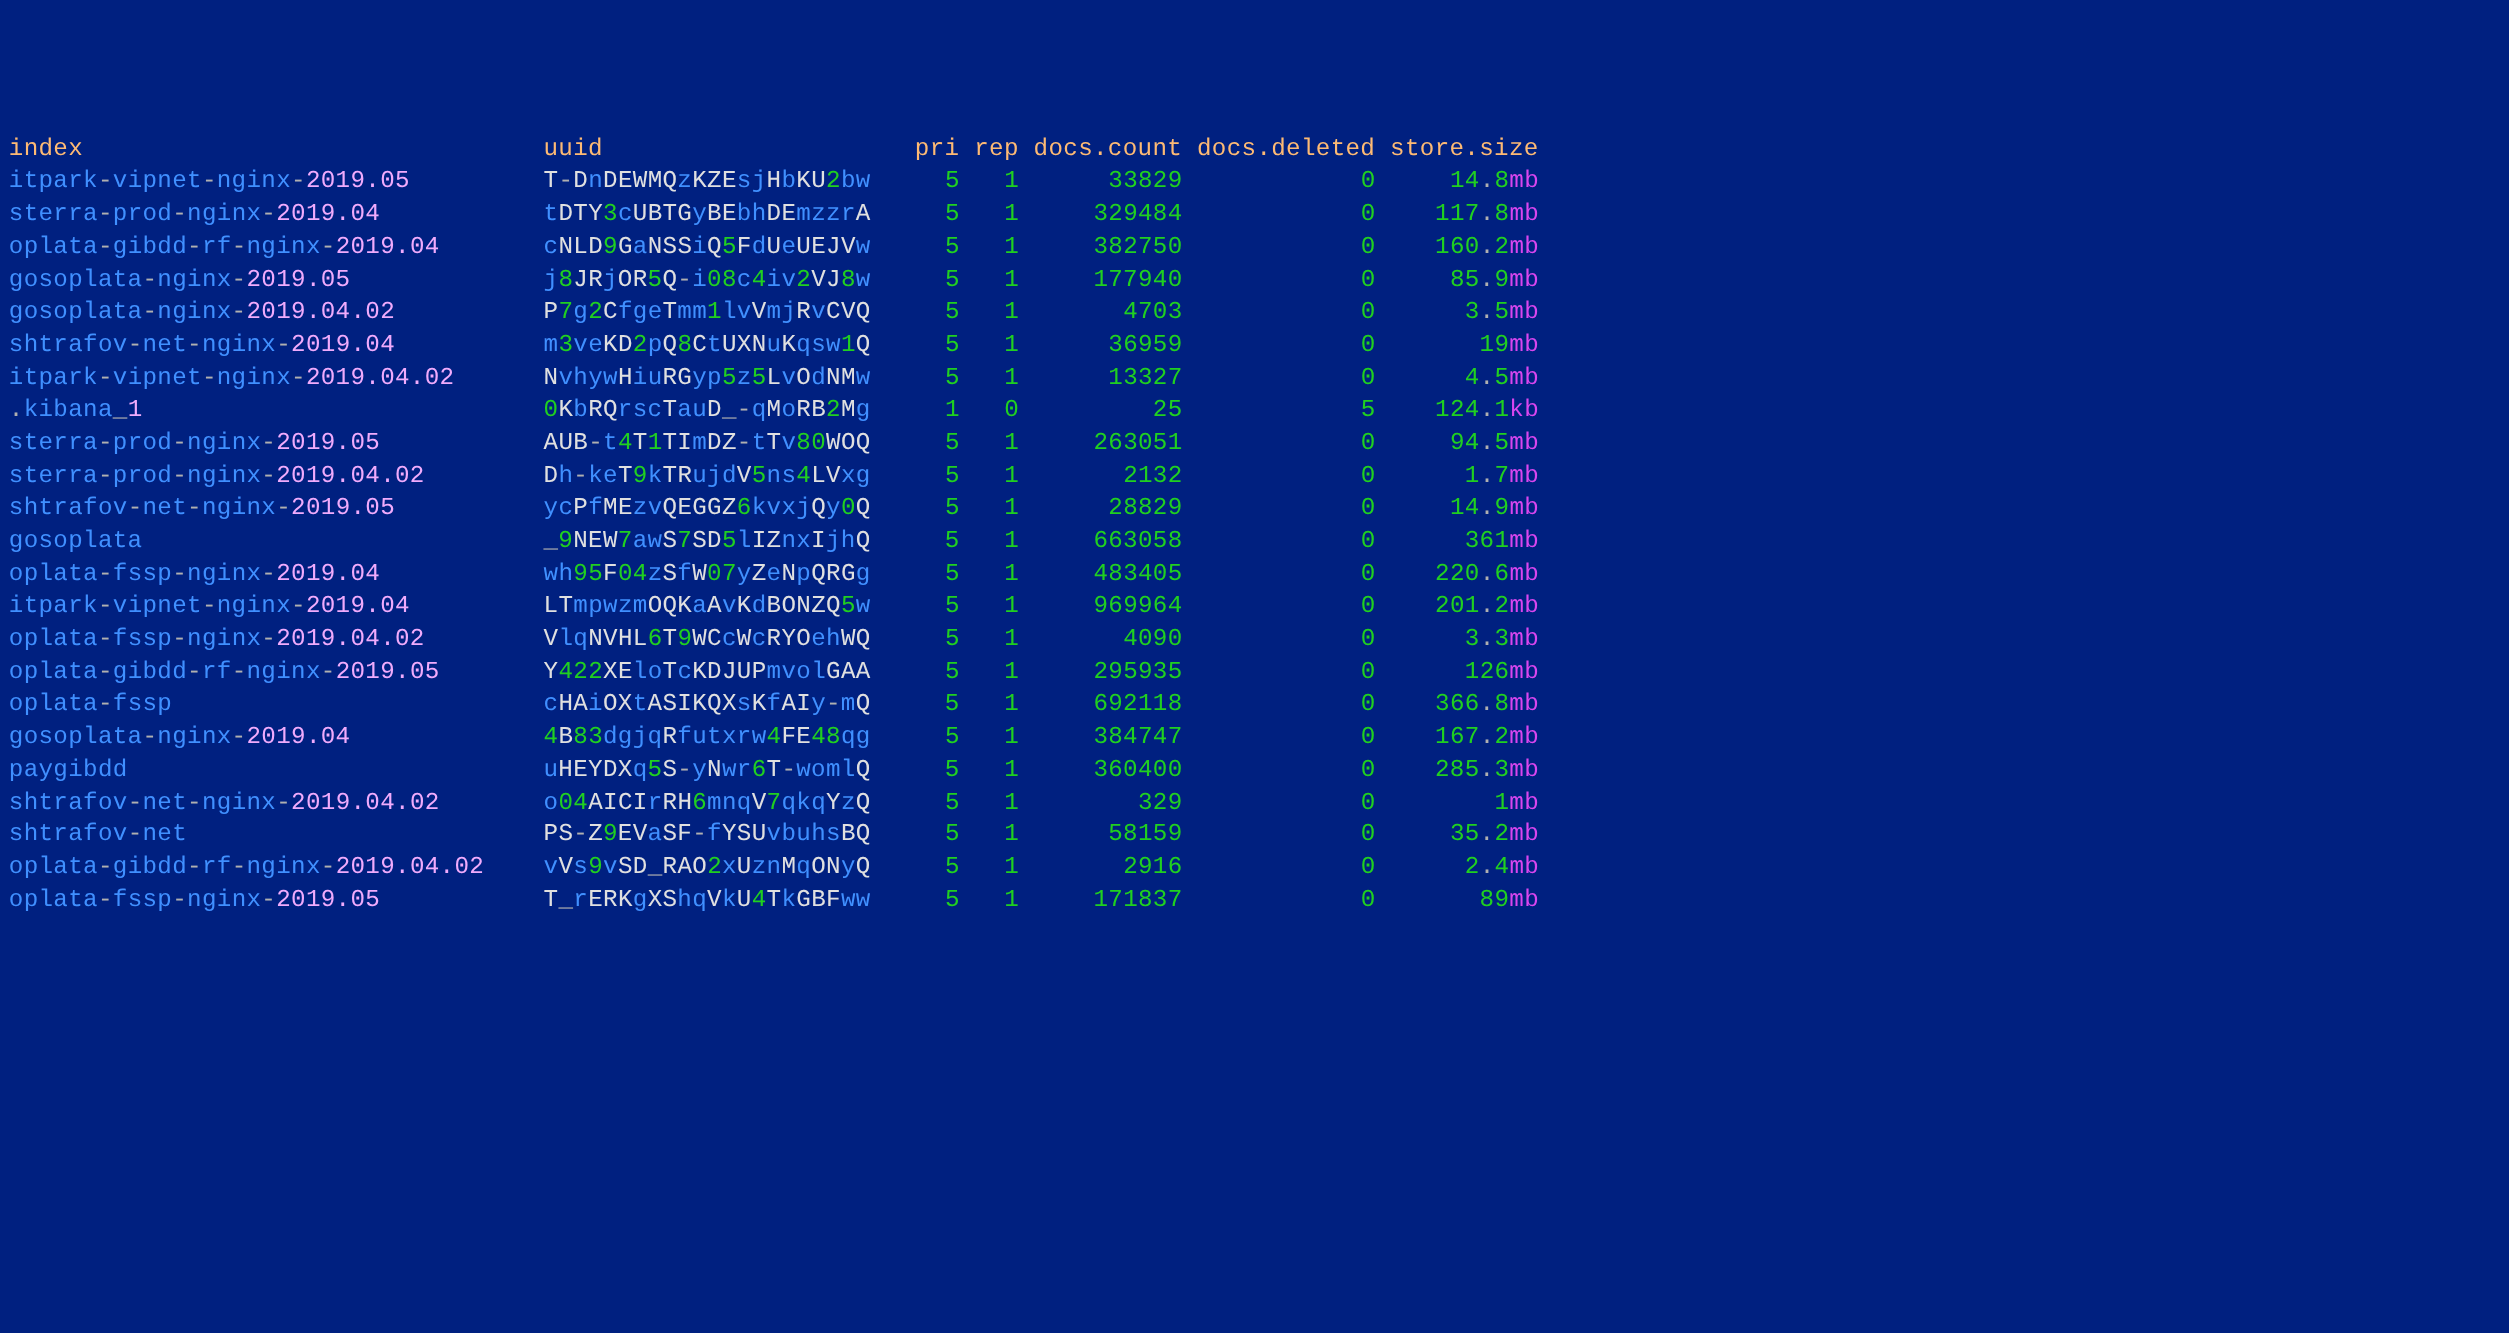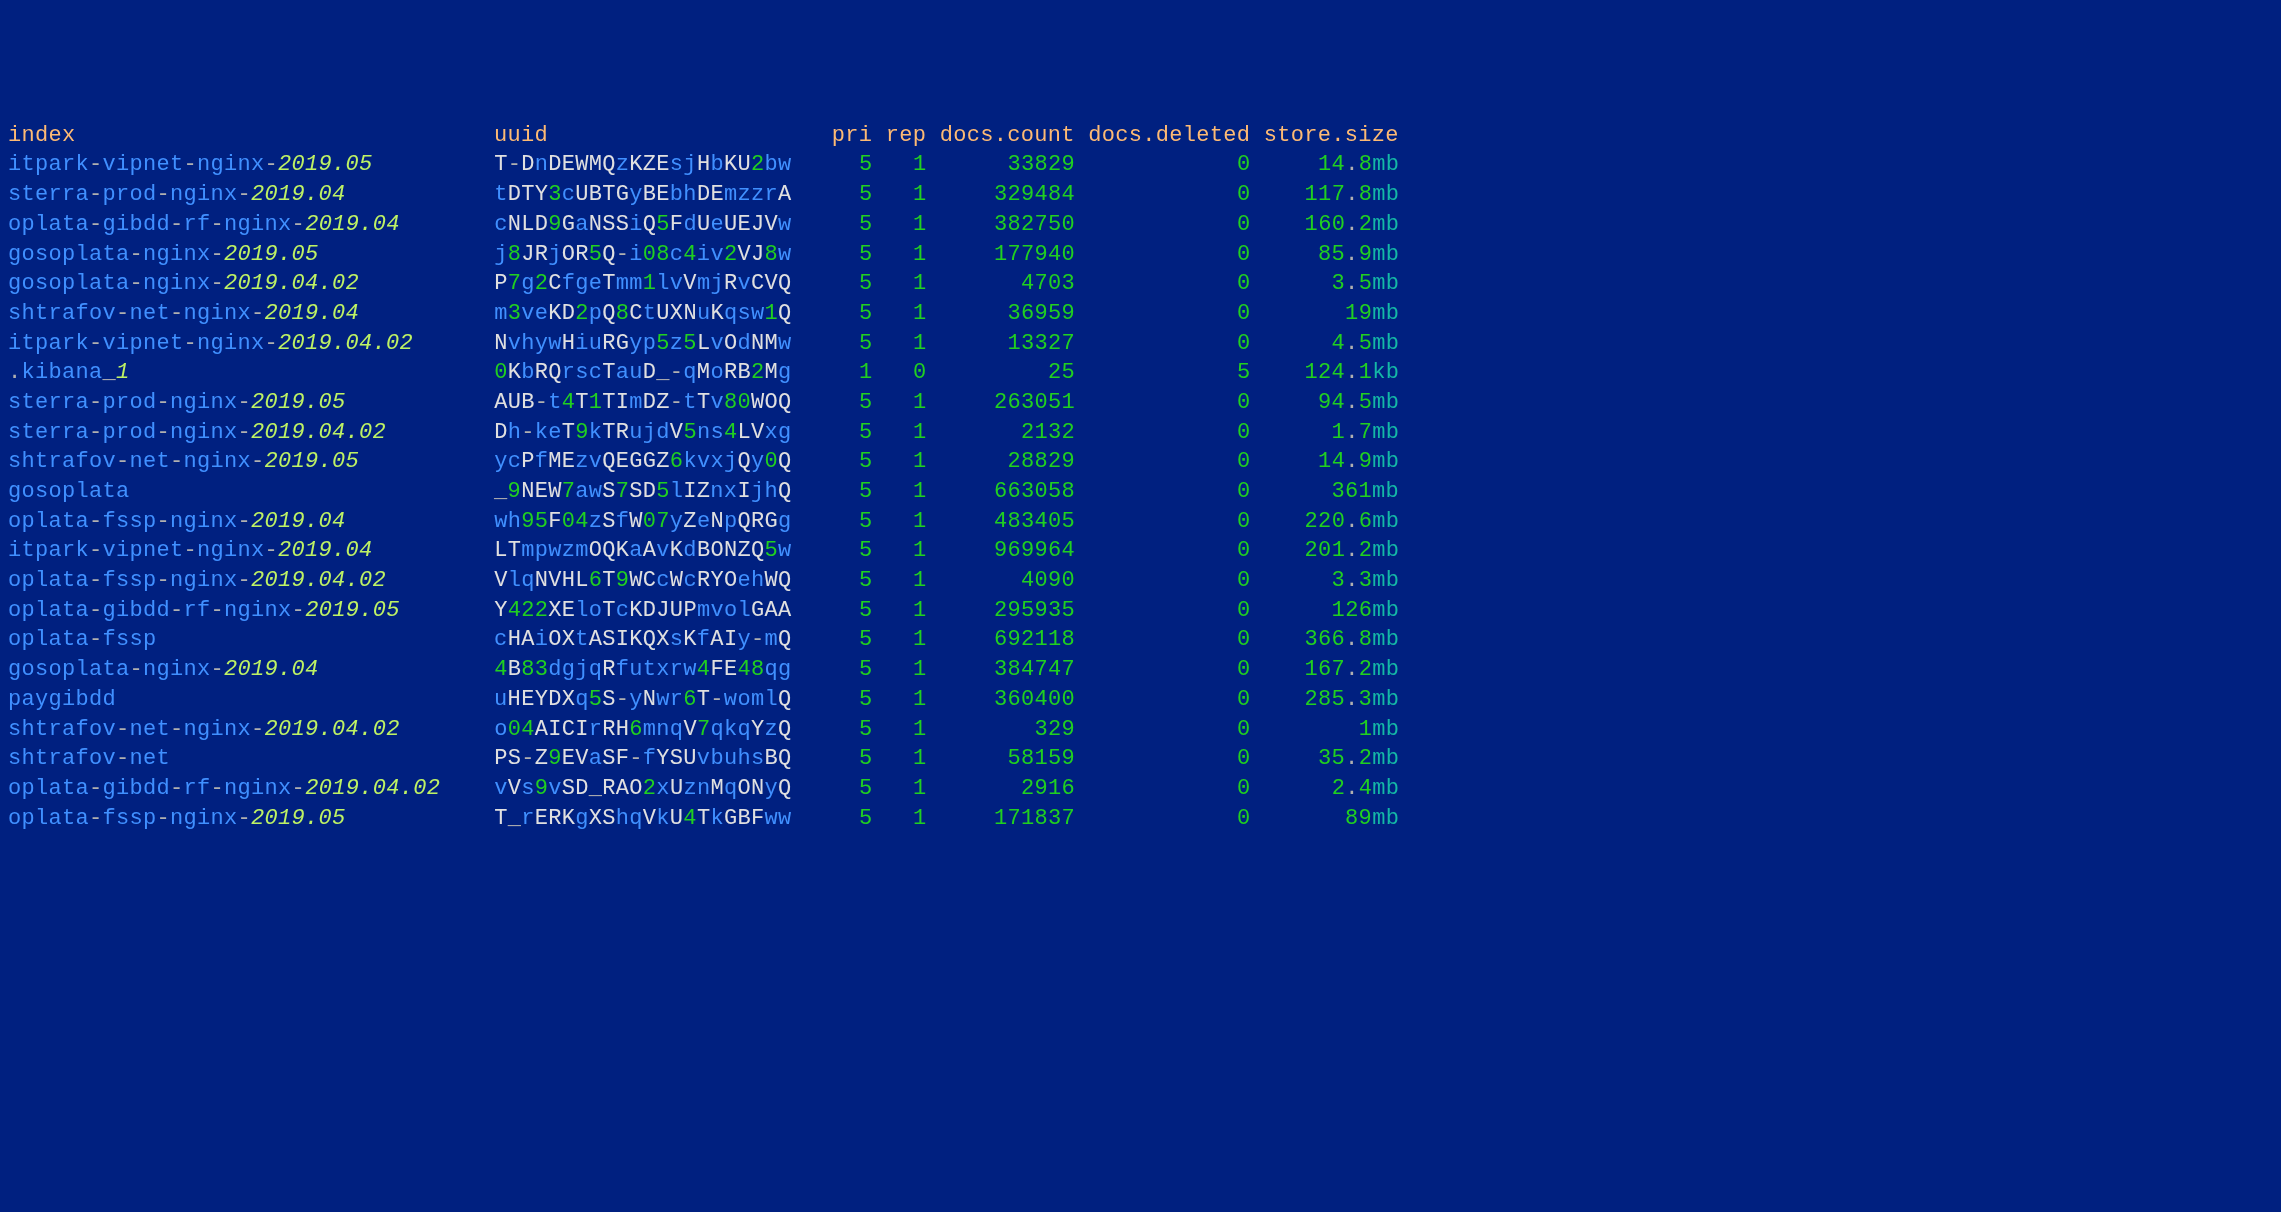--- a/index.html
+++ b/index.html
@@ -17,28 +17,28 @@
       letter-spacing: 0.3px;
     }
     .header {
       color: #fdba74;
     }
     .row {
       display: block;
     }
     .idx-name { color: #4090ff; }
     .idx-punct { color: #b0b0b0; }
-    .idx-date { color: #bef264; font-style: italic; }
+    .idx-date { color: #f0abfc; }
     .uuid-cyan { color: #4090ff; }
     .uuid-white { color: #e0e0e0; }
     .uuid-green { color: #20d020; }
     .uuid-gray { color: #b0b0b0; }
     .num-green { color: #20d020; }
     .size-green { color: #20d020; }
-    .size-unit { color: #14b8a6; }
+    .size-unit { color: #d946ef; }
   </style>
 </head>
 <body>
 
 
 
 <div id="output"><div class="row header">index                               uuid                     pri rep docs.count docs.deleted store.size</div><div class="row"><span class="idx-name">itpark</span><span class="idx-punct">-</span><span class="idx-name">vipnet</span><span class="idx-punct">-</span><span class="idx-name">nginx</span><span class="idx-punct">-</span><span class="idx-date">2019.05</span>         <span class="uuid-white">T</span><span class="uuid-gray">-</span><span class="uuid-white">D</span><span class="uuid-cyan">n</span><span class="uuid-white">D</span><span class="uuid-white">E</span><span class="uuid-white">W</span><span class="uuid-white">M</span><span class="uuid-white">Q</span><span class="uuid-cyan">z</span><span class="uuid-white">K</span><span class="uuid-white">Z</span><span class="uuid-white">E</span><span class="uuid-cyan">s</span><span class="uuid-cyan">j</span><span class="uuid-white">H</span><span class="uuid-cyan">b</span><span class="uuid-white">K</span><span class="uuid-white">U</span><span class="uuid-green">2</span><span class="uuid-cyan">b</span><span class="uuid-cyan">w</span><span class="num-green">     5</span><span class="num-green">   1</span><span class="num-green">      33829</span><span class="num-green">            0</span>     <span class="size-green">1</span><span class="size-green">4</span><span class="idx-punct">.</span><span class="size-green">8</span><span class="size-unit">mb</span></div><div class="row"><span class="idx-name">sterra</span><span class="idx-punct">-</span><span class="idx-name">prod</span><span class="idx-punct">-</span><span class="idx-name">nginx</span><span class="idx-punct">-</span><span class="idx-date">2019.04</span>           <span class="uuid-cyan">t</span><span class="uuid-white">D</span><span class="uuid-white">T</span><span class="uuid-white">Y</span><span class="uuid-green">3</span><span class="uuid-cyan">c</span><span class="uuid-white">U</span><span class="uuid-white">B</span><span class="uuid-white">T</span><span class="uuid-white">G</span><span class="uuid-cyan">y</span><span class="uuid-white">B</span><span class="uuid-white">E</span><span class="uuid-cyan">b</span><span class="uuid-cyan">h</span><span class="uuid-white">D</span><span class="uuid-white">E</span><span class="uuid-cyan">m</span><span class="uuid-cyan">z</span><span class="uuid-cyan">z</span><span class="uuid-cyan">r</span><span class="uuid-white">A</span><span class="num-green">     5</span><span class="num-green">   1</span><span class="num-green">     329484</span><span class="num-green">            0</span>    <span class="size-green">1</span><span class="size-green">1</span><span class="size-green">7</span><span class="idx-punct">.</span><span class="size-green">8</span><span class="size-unit">mb</span></div><div class="row"><span class="idx-name">oplata</span><span class="idx-punct">-</span><span class="idx-name">gibdd</span><span class="idx-punct">-</span><span class="idx-name">rf</span><span class="idx-punct">-</span><span class="idx-name">nginx</span><span class="idx-punct">-</span><span class="idx-date">2019.04</span>       <span class="uuid-cyan">c</span><span class="uuid-white">N</span><span class="uuid-white">L</span><span class="uuid-white">D</span><span class="uuid-green">9</span><span class="uuid-white">G</span><span class="uuid-cyan">a</span><span class="uuid-white">N</span><span class="uuid-white">S</span><span class="uuid-white">S</span><span class="uuid-cyan">i</span><span class="uuid-white">Q</span><span class="uuid-green">5</span><span class="uuid-white">F</span><span class="uuid-cyan">d</span><span class="uuid-white">U</span><span class="uuid-cyan">e</span><span class="uuid-white">U</span><span class="uuid-white">E</span><span class="uuid-white">J</span><span class="uuid-white">V</span><span class="uuid-cyan">w</span><span class="num-green">     5</span><span class="num-green">   1</span><span class="num-green">     382750</span><span class="num-green">            0</span>    <span class="size-green">1</span><span class="size-green">6</span><span class="size-green">0</span><span class="idx-punct">.</span><span class="size-green">2</span><span class="size-unit">mb</span></div><div class="row"><span class="idx-name">gosoplata</span><span class="idx-punct">-</span><span class="idx-name">nginx</span><span class="idx-punct">-</span><span class="idx-date">2019.05</span>             <span class="uuid-cyan">j</span><span class="uuid-green">8</span><span class="uuid-white">J</span><span class="uuid-white">R</span><span class="uuid-cyan">j</span><span class="uuid-white">O</span><span class="uuid-white">R</span><span class="uuid-green">5</span><span class="uuid-white">Q</span><span class="uuid-gray">-</span><span class="uuid-cyan">i</span><span class="uuid-green">0</span><span class="uuid-green">8</span><span class="uuid-cyan">c</span><span class="uuid-green">4</span><span class="uuid-cyan">i</span><span class="uuid-cyan">v</span><span class="uuid-green">2</span><span class="uuid-white">V</span><span class="uuid-white">J</span><span class="uuid-green">8</span><span class="uuid-cyan">w</span><span class="num-green">     5</span><span class="num-green">   1</span><span class="num-green">     177940</span><span class="num-green">            0</span>     <span class="size-green">8</span><span class="size-green">5</span><span class="idx-punct">.</span><span class="size-green">9</span><span class="size-unit">mb</span></div><div class="row"><span class="idx-name">gosoplata</span><span class="idx-punct">-</span><span class="idx-name">nginx</span><span class="idx-punct">-</span><span class="idx-date">2019.04.02</span>          <span class="uuid-white">P</span><span class="uuid-green">7</span><span class="uuid-cyan">g</span><span class="uuid-green">2</span><span class="uuid-white">C</span><span class="uuid-cyan">f</span><span class="uuid-cyan">g</span><span class="uuid-cyan">e</span><span class="uuid-white">T</span><span class="uuid-cyan">m</span><span class="uuid-cyan">m</span><span class="uuid-green">1</span><span class="uuid-cyan">l</span><span class="uuid-cyan">v</span><span class="uuid-white">V</span><span class="uuid-cyan">m</span><span class="uuid-cyan">j</span><span class="uuid-white">R</span><span class="uuid-cyan">v</span><span class="uuid-white">C</span><span class="uuid-white">V</span><span class="uuid-white">Q</span><span class="num-green">     5</span><span class="num-green">   1</span><span class="num-green">       4703</span><span class="num-green">            0</span>      <span class="size-green">3</span><span class="idx-punct">.</span><span class="size-green">5</span><span class="size-unit">mb</span></div><div class="row"><span class="idx-name">shtrafov</span><span class="idx-punct">-</span><span class="idx-name">net</span><span class="idx-punct">-</span><span class="idx-name">nginx</span><span class="idx-punct">-</span><span class="idx-date">2019.04</span>          <span class="uuid-cyan">m</span><span class="uuid-green">3</span><span class="uuid-cyan">v</span><span class="uuid-cyan">e</span><span class="uuid-white">K</span><span class="uuid-white">D</span><span class="uuid-green">2</span><span class="uuid-cyan">p</span><span class="uuid-white">Q</span><span class="uuid-green">8</span><span class="uuid-white">C</span><span class="uuid-cyan">t</span><span class="uuid-white">U</span><span class="uuid-white">X</span><span class="uuid-white">N</span><span class="uuid-cyan">u</span><span class="uuid-white">K</span><span class="uuid-cyan">q</span><span class="uuid-cyan">s</span><span class="uuid-cyan">w</span><span class="uuid-green">1</span><span class="uuid-white">Q</span><span class="num-green">     5</span><span class="num-green">   1</span><span class="num-green">      36959</span><span class="num-green">            0</span>       <span class="size-green">1</span><span class="size-green">9</span><span class="size-unit">mb</span></div><div class="row"><span class="idx-name">itpark</span><span class="idx-punct">-</span><span class="idx-name">vipnet</span><span class="idx-punct">-</span><span class="idx-name">nginx</span><span class="idx-punct">-</span><span class="idx-date">2019.04.02</span>      <span class="uuid-white">N</span><span class="uuid-cyan">v</span><span class="uuid-cyan">h</span><span class="uuid-cyan">y</span><span class="uuid-cyan">w</span><span class="uuid-white">H</span><span class="uuid-cyan">i</span><span class="uuid-cyan">u</span><span class="uuid-white">R</span><span class="uuid-white">G</span><span class="uuid-cyan">y</span><span class="uuid-cyan">p</span><span class="uuid-green">5</span><span class="uuid-cyan">z</span><span class="uuid-green">5</span><span class="uuid-white">L</span><span class="uuid-cyan">v</span><span class="uuid-white">O</span><span class="uuid-cyan">d</span><span class="uuid-white">N</span><span class="uuid-white">M</span><span class="uuid-cyan">w</span><span class="num-green">     5</span><span class="num-green">   1</span><span class="num-green">      13327</span><span class="num-green">            0</span>      <span class="size-green">4</span><span class="idx-punct">.</span><span class="size-green">5</span><span class="size-unit">mb</span></div><div class="row"><span class="idx-punct">.</span><span class="idx-name">kibana</span><span class="idx-punct">_</span><span class="idx-date">1</span>                           <span class="uuid-green">0</span><span class="uuid-white">K</span><span class="uuid-cyan">b</span><span class="uuid-white">R</span><span class="uuid-white">Q</span><span class="uuid-cyan">r</span><span class="uuid-cyan">s</span><span class="uuid-cyan">c</span><span class="uuid-white">T</span><span class="uuid-cyan">a</span><span class="uuid-cyan">u</span><span class="uuid-white">D</span><span class="uuid-gray">_</span><span class="uuid-gray">-</span><span class="uuid-cyan">q</span><span class="uuid-white">M</span><span class="uuid-cyan">o</span><span class="uuid-white">R</span><span class="uuid-white">B</span><span class="uuid-green">2</span><span class="uuid-white">M</span><span class="uuid-cyan">g</span><span class="num-green">     1</span><span class="num-green">   0</span><span class="num-green">         25</span><span class="num-green">            5</span>    <span class="size-green">1</span><span class="size-green">2</span><span class="size-green">4</span><span class="idx-punct">.</span><span class="size-green">1</span><span class="size-unit">kb</span></div><div class="row"><span class="idx-name">sterra</span><span class="idx-punct">-</span><span class="idx-name">prod</span><span class="idx-punct">-</span><span class="idx-name">nginx</span><span class="idx-punct">-</span><span class="idx-date">2019.05</span>           <span class="uuid-white">A</span><span class="uuid-white">U</span><span class="uuid-white">B</span><span class="uuid-gray">-</span><span class="uuid-cyan">t</span><span class="uuid-green">4</span><span class="uuid-white">T</span><span class="uuid-green">1</span><span class="uuid-white">T</span><span class="uuid-white">I</span><span class="uuid-cyan">m</span><span class="uuid-white">D</span><span class="uuid-white">Z</span><span class="uuid-gray">-</span><span class="uuid-cyan">t</span><span class="uuid-white">T</span><span class="uuid-cyan">v</span><span class="uuid-green">8</span><span class="uuid-green">0</span><span class="uuid-white">W</span><span class="uuid-white">O</span><span class="uuid-white">Q</span><span class="num-green">     5</span><span class="num-green">   1</span><span class="num-green">     263051</span><span class="num-green">            0</span>     <span class="size-green">9</span><span class="size-green">4</span><span class="idx-punct">.</span><span class="size-green">5</span><span class="size-unit">mb</span></div><div class="row"><span class="idx-name">sterra</span><span class="idx-punct">-</span><span class="idx-name">prod</span><span class="idx-punct">-</span><span class="idx-name">nginx</span><span class="idx-punct">-</span><span class="idx-date">2019.04.02</span>        <span class="uuid-white">D</span><span class="uuid-cyan">h</span><span class="uuid-gray">-</span><span class="uuid-cyan">k</span><span class="uuid-cyan">e</span><span class="uuid-white">T</span><span class="uuid-green">9</span><span class="uuid-cyan">k</span><span class="uuid-white">T</span><span class="uuid-white">R</span><span class="uuid-cyan">u</span><span class="uuid-cyan">j</span><span class="uuid-cyan">d</span><span class="uuid-white">V</span><span class="uuid-green">5</span><span class="uuid-cyan">n</span><span class="uuid-cyan">s</span><span class="uuid-green">4</span><span class="uuid-white">L</span><span class="uuid-white">V</span><span class="uuid-cyan">x</span><span class="uuid-cyan">g</span><span class="num-green">     5</span><span class="num-green">   1</span><span class="num-green">       2132</span><span class="num-green">            0</span>      <span class="size-green">1</span><span class="idx-punct">.</span><span class="size-green">7</span><span class="size-unit">mb</span></div><div class="row"><span class="idx-name">shtrafov</span><span class="idx-punct">-</span><span class="idx-name">net</span><span class="idx-punct">-</span><span class="idx-name">nginx</span><span class="idx-punct">-</span><span class="idx-date">2019.05</span>          <span class="uuid-cyan">y</span><span class="uuid-cyan">c</span><span class="uuid-white">P</span><span class="uuid-cyan">f</span><span class="uuid-white">M</span><span class="uuid-white">E</span><span class="uuid-cyan">z</span><span class="uuid-cyan">v</span><span class="uuid-white">Q</span><span class="uuid-white">E</span><span class="uuid-white">G</span><span class="uuid-white">G</span><span class="uuid-white">Z</span><span class="uuid-green">6</span><span class="uuid-cyan">k</span><span class="uuid-cyan">v</span><span class="uuid-cyan">x</span><span class="uuid-cyan">j</span><span class="uuid-white">Q</span><span class="uuid-cyan">y</span><span class="uuid-green">0</span><span class="uuid-white">Q</span><span class="num-green">     5</span><span class="num-green">   1</span><span class="num-green">      28829</span><span class="num-green">            0</span>     <span class="size-green">1</span><span class="size-green">4</span><span class="idx-punct">.</span><span class="size-green">9</span><span class="size-unit">mb</span></div><div class="row"><span class="idx-name">gosoplata</span>                           <span class="uuid-gray">_</span><span class="uuid-green">9</span><span class="uuid-white">N</span><span class="uuid-white">E</span><span class="uuid-white">W</span><span class="uuid-green">7</span><span class="uuid-cyan">a</span><span class="uuid-cyan">w</span><span class="uuid-white">S</span><span class="uuid-green">7</span><span class="uuid-white">S</span><span class="uuid-white">D</span><span class="uuid-green">5</span><span class="uuid-cyan">l</span><span class="uuid-white">I</span><span class="uuid-white">Z</span><span class="uuid-cyan">n</span><span class="uuid-cyan">x</span><span class="uuid-white">I</span><span class="uuid-cyan">j</span><span class="uuid-cyan">h</span><span class="uuid-white">Q</span><span class="num-green">     5</span><span class="num-green">   1</span><span class="num-green">     663058</span><span class="num-green">            0</span>      <span class="size-green">3</span><span class="size-green">6</span><span class="size-green">1</span><span class="size-unit">mb</span></div><div class="row"><span class="idx-name">oplata</span><span class="idx-punct">-</span><span class="idx-name">fssp</span><span class="idx-punct">-</span><span class="idx-name">nginx</span><span class="idx-punct">-</span><span class="idx-date">2019.04</span>           <span class="uuid-cyan">w</span><span class="uuid-cyan">h</span><span class="uuid-green">9</span><span class="uuid-green">5</span><span class="uuid-white">F</span><span class="uuid-green">0</span><span class="uuid-green">4</span><span class="uuid-cyan">z</span><span class="uuid-white">S</span><span class="uuid-cyan">f</span><span class="uuid-white">W</span><span class="uuid-green">0</span><span class="uuid-green">7</span><span class="uuid-cyan">y</span><span class="uuid-white">Z</span><span class="uuid-cyan">e</span><span class="uuid-white">N</span><span class="uuid-cyan">p</span><span class="uuid-white">Q</span><span class="uuid-white">R</span><span class="uuid-white">G</span><span class="uuid-cyan">g</span><span class="num-green">     5</span><span class="num-green">   1</span><span class="num-green">     483405</span><span class="num-green">            0</span>    <span class="size-green">2</span><span class="size-green">2</span><span class="size-green">0</span><span class="idx-punct">.</span><span class="size-green">6</span><span class="size-unit">mb</span></div><div class="row"><span class="idx-name">itpark</span><span class="idx-punct">-</span><span class="idx-name">vipnet</span><span class="idx-punct">-</span><span class="idx-name">nginx</span><span class="idx-punct">-</span><span class="idx-date">2019.04</span>         <span class="uuid-white">L</span><span class="uuid-white">T</span><span class="uuid-cyan">m</span><span class="uuid-cyan">p</span><span class="uuid-cyan">w</span><span class="uuid-cyan">z</span><span class="uuid-cyan">m</span><span class="uuid-white">O</span><span class="uuid-white">Q</span><span class="uuid-white">K</span><span class="uuid-cyan">a</span><span class="uuid-white">A</span><span class="uuid-cyan">v</span><span class="uuid-white">K</span><span class="uuid-cyan">d</span><span class="uuid-white">B</span><span class="uuid-white">O</span><span class="uuid-white">N</span><span class="uuid-white">Z</span><span class="uuid-white">Q</span><span class="uuid-green">5</span><span class="uuid-cyan">w</span><span class="num-green">     5</span><span class="num-green">   1</span><span class="num-green">     969964</span><span class="num-green">            0</span>    <span class="size-green">2</span><span class="size-green">0</span><span class="size-green">1</span><span class="idx-punct">.</span><span class="size-green">2</span><span class="size-unit">mb</span></div><div class="row"><span class="idx-name">oplata</span><span class="idx-punct">-</span><span class="idx-name">fssp</span><span class="idx-punct">-</span><span class="idx-name">nginx</span><span class="idx-punct">-</span><span class="idx-date">2019.04.02</span>        <span class="uuid-white">V</span><span class="uuid-cyan">l</span><span class="uuid-cyan">q</span><span class="uuid-white">N</span><span class="uuid-white">V</span><span class="uuid-white">H</span><span class="uuid-white">L</span><span class="uuid-green">6</span><span class="uuid-white">T</span><span class="uuid-green">9</span><span class="uuid-white">W</span><span class="uuid-white">C</span><span class="uuid-cyan">c</span><span class="uuid-white">W</span><span class="uuid-cyan">c</span><span class="uuid-white">R</span><span class="uuid-white">Y</span><span class="uuid-white">O</span><span class="uuid-cyan">e</span><span class="uuid-cyan">h</span><span class="uuid-white">W</span><span class="uuid-white">Q</span><span class="num-green">     5</span><span class="num-green">   1</span><span class="num-green">       4090</span><span class="num-green">            0</span>      <span class="size-green">3</span><span class="idx-punct">.</span><span class="size-green">3</span><span class="size-unit">mb</span></div><div class="row"><span class="idx-name">oplata</span><span class="idx-punct">-</span><span class="idx-name">gibdd</span><span class="idx-punct">-</span><span class="idx-name">rf</span><span class="idx-punct">-</span><span class="idx-name">nginx</span><span class="idx-punct">-</span><span class="idx-date">2019.05</span>       <span class="uuid-white">Y</span><span class="uuid-green">4</span><span class="uuid-green">2</span><span class="uuid-green">2</span><span class="uuid-white">X</span><span class="uuid-white">E</span><span class="uuid-cyan">l</span><span class="uuid-cyan">o</span><span class="uuid-white">T</span><span class="uuid-cyan">c</span><span class="uuid-white">K</span><span class="uuid-white">D</span><span class="uuid-white">J</span><span class="uuid-white">U</span><span class="uuid-white">P</span><span class="uuid-cyan">m</span><span class="uuid-cyan">v</span><span class="uuid-cyan">o</span><span class="uuid-cyan">l</span><span class="uuid-white">G</span><span class="uuid-white">A</span><span class="uuid-white">A</span><span class="num-green">     5</span><span class="num-green">   1</span><span class="num-green">     295935</span><span class="num-green">            0</span>      <span class="size-green">1</span><span class="size-green">2</span><span class="size-green">6</span><span class="size-unit">mb</span></div><div class="row"><span class="idx-name">oplata</span><span class="idx-punct">-</span><span class="idx-name">fssp</span>                         <span class="uuid-cyan">c</span><span class="uuid-white">H</span><span class="uuid-white">A</span><span class="uuid-cyan">i</span><span class="uuid-white">O</span><span class="uuid-white">X</span><span class="uuid-cyan">t</span><span class="uuid-white">A</span><span class="uuid-white">S</span><span class="uuid-white">I</span><span class="uuid-white">K</span><span class="uuid-white">Q</span><span class="uuid-white">X</span><span class="uuid-cyan">s</span><span class="uuid-white">K</span><span class="uuid-cyan">f</span><span class="uuid-white">A</span><span class="uuid-white">I</span><span class="uuid-cyan">y</span><span class="uuid-gray">-</span><span class="uuid-cyan">m</span><span class="uuid-white">Q</span><span class="num-green">     5</span><span class="num-green">   1</span><span class="num-green">     692118</span><span class="num-green">            0</span>    <span class="size-green">3</span><span class="size-green">6</span><span class="size-green">6</span><span class="idx-punct">.</span><span class="size-green">8</span><span class="size-unit">mb</span></div><div class="row"><span class="idx-name">gosoplata</span><span class="idx-punct">-</span><span class="idx-name">nginx</span><span class="idx-punct">-</span><span class="idx-date">2019.04</span>             <span class="uuid-green">4</span><span class="uuid-white">B</span><span class="uuid-green">8</span><span class="uuid-green">3</span><span class="uuid-cyan">d</span><span class="uuid-cyan">g</span><span class="uuid-cyan">j</span><span class="uuid-cyan">q</span><span class="uuid-white">R</span><span class="uuid-cyan">f</span><span class="uuid-cyan">u</span><span class="uuid-cyan">t</span><span class="uuid-cyan">x</span><span class="uuid-cyan">r</span><span class="uuid-cyan">w</span><span class="uuid-green">4</span><span class="uuid-white">F</span><span class="uuid-white">E</span><span class="uuid-green">4</span><span class="uuid-green">8</span><span class="uuid-cyan">q</span><span class="uuid-cyan">g</span><span class="num-green">     5</span><span class="num-green">   1</span><span class="num-green">     384747</span><span class="num-green">            0</span>    <span class="size-green">1</span><span class="size-green">6</span><span class="size-green">7</span><span class="idx-punct">.</span><span class="size-green">2</span><span class="size-unit">mb</span></div><div class="row"><span class="idx-name">paygibdd</span>                            <span class="uuid-cyan">u</span><span class="uuid-white">H</span><span class="uuid-white">E</span><span class="uuid-white">Y</span><span class="uuid-white">D</span><span class="uuid-white">X</span><span class="uuid-cyan">q</span><span class="uuid-green">5</span><span class="uuid-white">S</span><span class="uuid-gray">-</span><span class="uuid-cyan">y</span><span class="uuid-white">N</span><span class="uuid-cyan">w</span><span class="uuid-cyan">r</span><span class="uuid-green">6</span><span class="uuid-white">T</span><span class="uuid-gray">-</span><span class="uuid-cyan">w</span><span class="uuid-cyan">o</span><span class="uuid-cyan">m</span><span class="uuid-cyan">l</span><span class="uuid-white">Q</span><span class="num-green">     5</span><span class="num-green">   1</span><span class="num-green">     360400</span><span class="num-green">            0</span>    <span class="size-green">2</span><span class="size-green">8</span><span class="size-green">5</span><span class="idx-punct">.</span><span class="size-green">3</span><span class="size-unit">mb</span></div><div class="row"><span class="idx-name">shtrafov</span><span class="idx-punct">-</span><span class="idx-name">net</span><span class="idx-punct">-</span><span class="idx-name">nginx</span><span class="idx-punct">-</span><span class="idx-date">2019.04.02</span>       <span class="uuid-cyan">o</span><span class="uuid-green">0</span><span class="uuid-green">4</span><span class="uuid-white">A</span><span class="uuid-white">I</span><span class="uuid-white">C</span><span class="uuid-white">I</span><span class="uuid-cyan">r</span><span class="uuid-white">R</span><span class="uuid-white">H</span><span class="uuid-green">6</span><span class="uuid-cyan">m</span><span class="uuid-cyan">n</span><span class="uuid-cyan">q</span><span class="uuid-white">V</span><span class="uuid-green">7</span><span class="uuid-cyan">q</span><span class="uuid-cyan">k</span><span class="uuid-cyan">q</span><span class="uuid-white">Y</span><span class="uuid-cyan">z</span><span class="uuid-white">Q</span><span class="num-green">     5</span><span class="num-green">   1</span><span class="num-green">        329</span><span class="num-green">            0</span>        <span class="size-green">1</span><span class="size-unit">mb</span></div><div class="row"><span class="idx-name">shtrafov</span><span class="idx-punct">-</span><span class="idx-name">net</span>                        <span class="uuid-white">P</span><span class="uuid-white">S</span><span class="uuid-gray">-</span><span class="uuid-white">Z</span><span class="uuid-green">9</span><span class="uuid-white">E</span><span class="uuid-white">V</span><span class="uuid-cyan">a</span><span class="uuid-white">S</span><span class="uuid-white">F</span><span class="uuid-gray">-</span><span class="uuid-cyan">f</span><span class="uuid-white">Y</span><span class="uuid-white">S</span><span class="uuid-white">U</span><span class="uuid-cyan">v</span><span class="uuid-cyan">b</span><span class="uuid-cyan">u</span><span class="uuid-cyan">h</span><span class="uuid-cyan">s</span><span class="uuid-white">B</span><span class="uuid-white">Q</span><span class="num-green">     5</span><span class="num-green">   1</span><span class="num-green">      58159</span><span class="num-green">            0</span>     <span class="size-green">3</span><span class="size-green">5</span><span class="idx-punct">.</span><span class="size-green">2</span><span class="size-unit">mb</span></div><div class="row"><span class="idx-name">oplata</span><span class="idx-punct">-</span><span class="idx-name">gibdd</span><span class="idx-punct">-</span><span class="idx-name">rf</span><span class="idx-punct">-</span><span class="idx-name">nginx</span><span class="idx-punct">-</span><span class="idx-date">2019.04.02</span>    <span class="uuid-cyan">v</span><span class="uuid-white">V</span><span class="uuid-cyan">s</span><span class="uuid-green">9</span><span class="uuid-cyan">v</span><span class="uuid-white">S</span><span class="uuid-white">D</span><span class="uuid-gray">_</span><span class="uuid-white">R</span><span class="uuid-white">A</span><span class="uuid-white">O</span><span class="uuid-green">2</span><span class="uuid-cyan">x</span><span class="uuid-white">U</span><span class="uuid-cyan">z</span><span class="uuid-cyan">n</span><span class="uuid-white">M</span><span class="uuid-cyan">q</span><span class="uuid-white">O</span><span class="uuid-white">N</span><span class="uuid-cyan">y</span><span class="uuid-white">Q</span><span class="num-green">     5</span><span class="num-green">   1</span><span class="num-green">       2916</span><span class="num-green">            0</span>      <span class="size-green">2</span><span class="idx-punct">.</span><span class="size-green">4</span><span class="size-unit">mb</span></div><div class="row"><span class="idx-name">oplata</span><span class="idx-punct">-</span><span class="idx-name">fssp</span><span class="idx-punct">-</span><span class="idx-name">nginx</span><span class="idx-punct">-</span><span class="idx-date">2019.05</span>           <span class="uuid-white">T</span><span class="uuid-gray">_</span><span class="uuid-cyan">r</span><span class="uuid-white">E</span><span class="uuid-white">R</span><span class="uuid-white">K</span><span class="uuid-cyan">g</span><span class="uuid-white">X</span><span class="uuid-white">S</span><span class="uuid-cyan">h</span><span class="uuid-cyan">q</span><span class="uuid-white">V</span><span class="uuid-cyan">k</span><span class="uuid-white">U</span><span class="uuid-green">4</span><span class="uuid-white">T</span><span class="uuid-cyan">k</span><span class="uuid-white">G</span><span class="uuid-white">B</span><span class="uuid-white">F</span><span class="uuid-cyan">w</span><span class="uuid-cyan">w</span><span class="num-green">     5</span><span class="num-green">   1</span><span class="num-green">     171837</span><span class="num-green">            0</span>       <span class="size-green">8</span><span class="size-green">9</span><span class="size-unit">mb</span></div></div>
 
 
 

